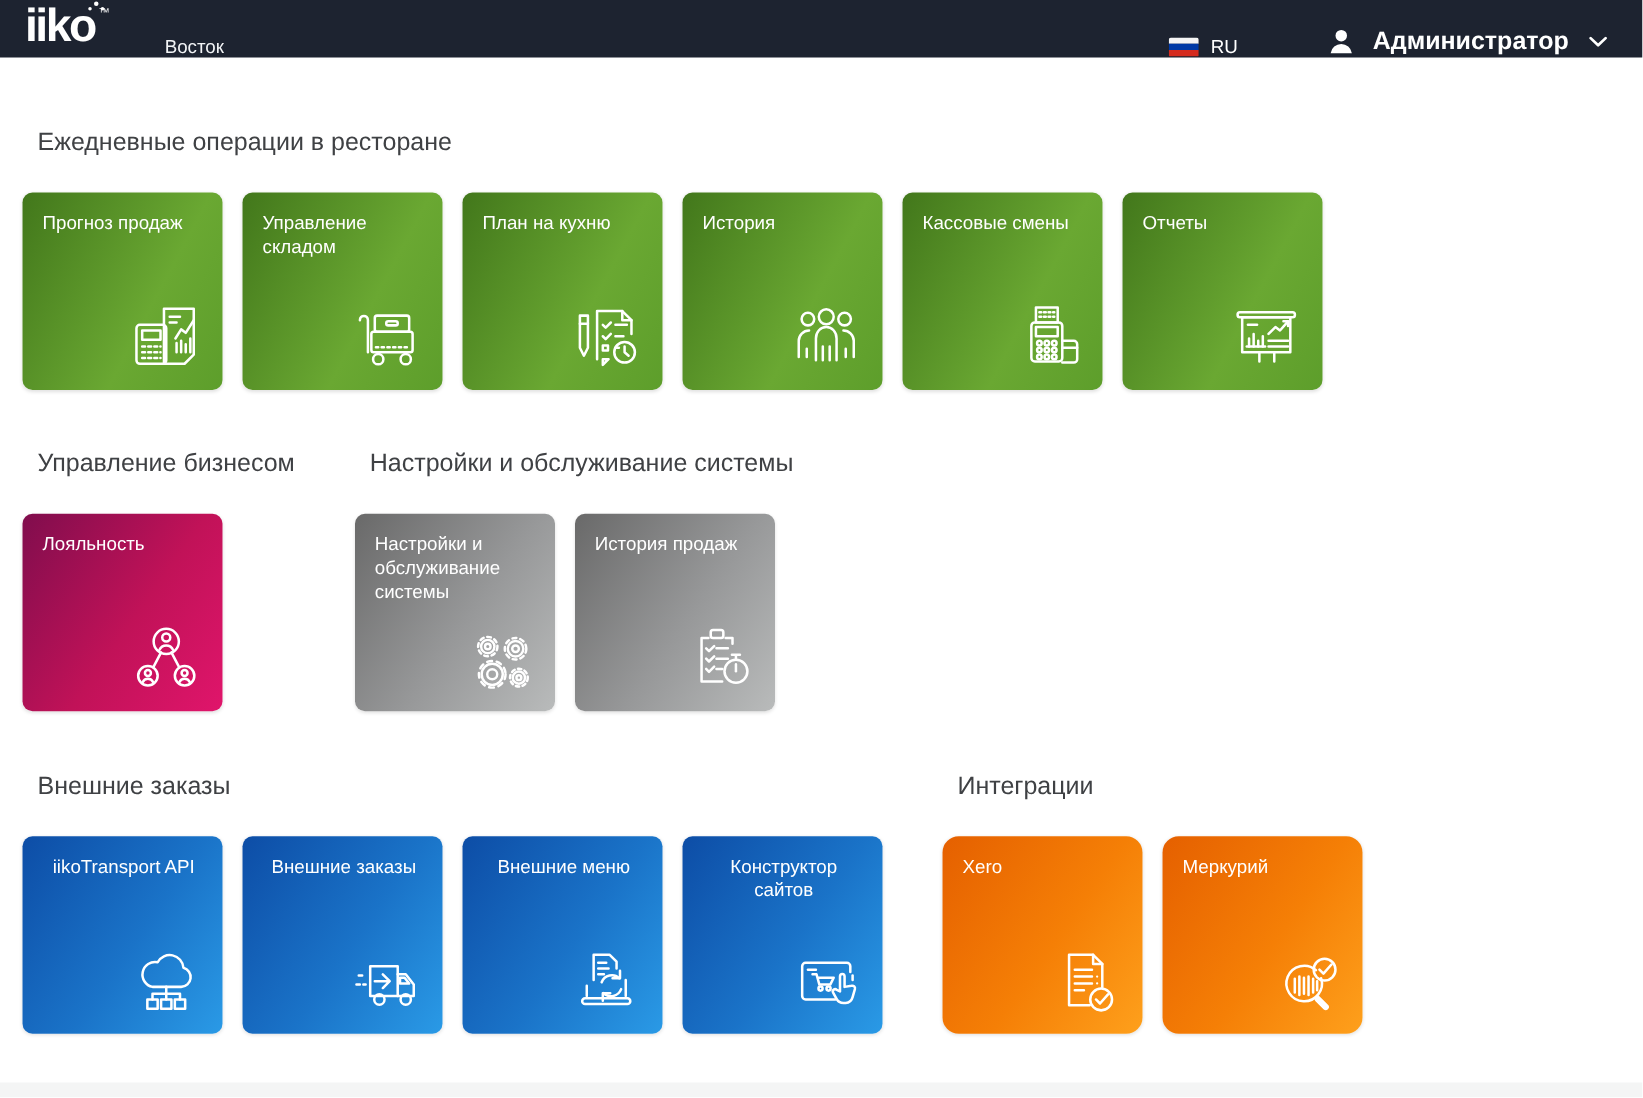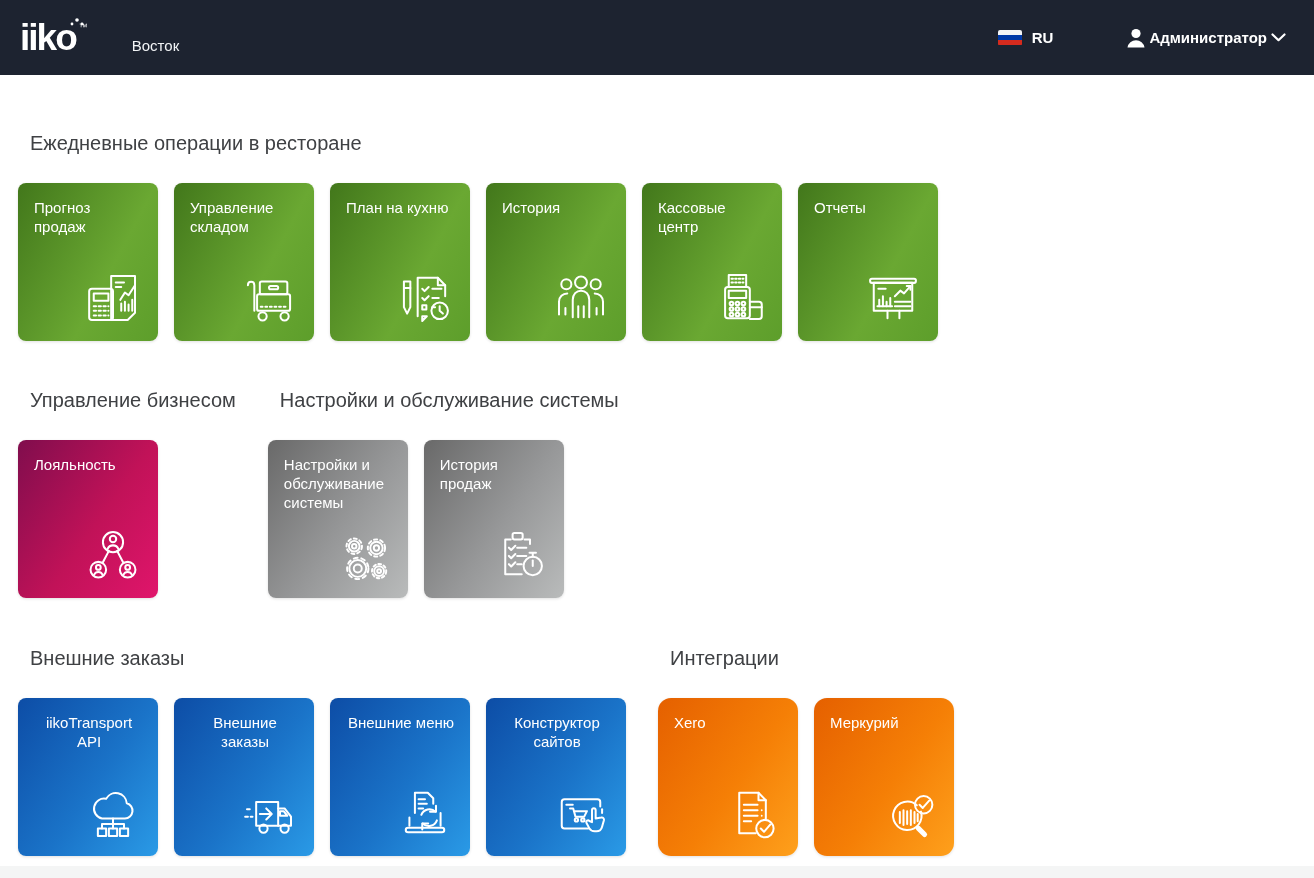--- a/index.html
+++ b/index.html
@@ -3,51 +3,51 @@
 <meta charset="utf-8">
 <style>
   * { margin:0; padding:0; box-sizing:border-box; }
   html,body { width:1314px; height:878px; }
   body {
     font-family:"Liberation Sans", sans-serif;
     background:#ffffff; position:relative; overflow:hidden;
   }
   
   .header {
-    height:75px; background:#1d2330; display:flex; align-items:center;
+    height:46px; background:#1d2330; display:flex; align-items:flex-end;
     padding:0 28px 0 20px; color:#fff;
   }
   .logo { position:relative; display:flex; align-items:flex-start; cursor:pointer; }
   .logo-text { font-size:37px; font-weight:800; letter-spacing:-2px; line-height:50px; }
   .logo-crown { position:absolute; left:49px; top:4px; }
   .logo-tm { font-size:9px; margin-left:3px; margin-top:9px; opacity:.95; }
   .org-name { margin-left:44px; font-size:15px; color:#f2f4f6;margin-top:16px; }
   .header-spacer { flex:1; }
-  .lang { display:flex; align-items:center; gap:10px; cursor:pointer; font-size:15px; font-weight:700; }
+  .lang { display:flex; align-items:center; gap:10px; cursor:pointer; font-size:15px; font-weight:400; }
   .flag { width:24px; height:16px; border-radius:2px; overflow:hidden; display:flex; flex-direction:column; }
   .flag i { flex:1; display:block; }
   .flag i:nth-child(1){ background:#f5f5f5; }
   .flag i:nth-child(2){ background:#0039a6; }
   .flag i:nth-child(3){ background:#d52b1e; }
-  .user { display:flex; align-items:center; margin-left:70px; cursor:pointer; font-size:15px; font-weight:600; }
+  .user { display:flex; align-items:center; gap:12px; margin-left:70px; cursor:pointer; font-size:20px; font-weight:600; }
   .user .chev { margin-left:4px; }
   
   .content { padding:0 18px; }
   .row { display:flex; align-items:flex-start; }
-  .row-gap { margin-right:32px; }
+  .row-gap { margin-right:48px; }
   .row1 { margin-top:56px; }
   .row2 { margin-top:47px; }
   .row3 { margin-top:48px; }
   .group-title {
     font-size:20px; font-weight:400; color:#3f4144;
     margin:0 0 27px 12px; line-height:25px;
   }
   .tiles { display:flex; gap:16px; }
   .tile {
-    width:140px; height:158px; border-radius:8px; position:relative;
+    width:160px; height:158px; border-radius:8px; position:relative;
     padding:15px 14px 4px 16px; cursor:pointer; overflow:hidden;
     box-shadow:0 1px 3px rgba(0,0,0,.12);
   }
   .tile-label {
     color:#ffffff; font-size:15px; font-weight:500; line-height:19px; display:block;
   }
   .tile-icon { position:absolute; right:12px; bottom:10px; }
   .tile--green  { background:linear-gradient(118deg,#42771b 0%,#6aa832 62%,#5d9e2b 100%); }
   .tile--pink   { background:linear-gradient(125deg,#800d4d 0%,#c11258 55%,#e0156b 100%); }
   .tile--gray   { background:linear-gradient(125deg,#696969 0%,#979899 55%,#b9bbbb 100%); }
@@ -152,21 +152,21 @@
               <circle cx="52" cy="21" r="5.5"></circle>
             <path d="M12 54V40c0-5 4-9 9-9"></path>
             <path d="M60 54V40c0-5-4-9-9-9"></path>
             <path d="M19 47v7M53 47v7"></path>
             <path d="M27 57V38c0-6 4-10 9-10s9 4 9 10v19"></path>
             <path d="M33 45v12M39 45v12"></path>
           </svg>
         </div>
 
         <div class="tile tile--green">
-          <span class="tile-label">Кассовые центр</span>
+          <span class="tile-label">Кассовые смены</span>
           <svg class="icon tile-icon" width="66" height="66" viewBox="0 0 72 72">
             <rect x="27" y="11" width="19" height="13"></rect>
             <path d="M30 15h13M30 19h13" stroke-dasharray="1.6 2.4"></path>
             <rect x="23" y="24" width="27" height="34" rx="3"></rect>
             <rect x="27" y="28" width="19" height="8"></rect>
             <circle cx="30" cy="42" r="2"></circle>
               <circle cx="36.5" cy="42" r="2"></circle>
               <circle cx="43" cy="42" r="2"></circle>
             <circle cx="30" cy="48" r="2"></circle>
               <circle cx="36.5" cy="48" r="2"></circle>

